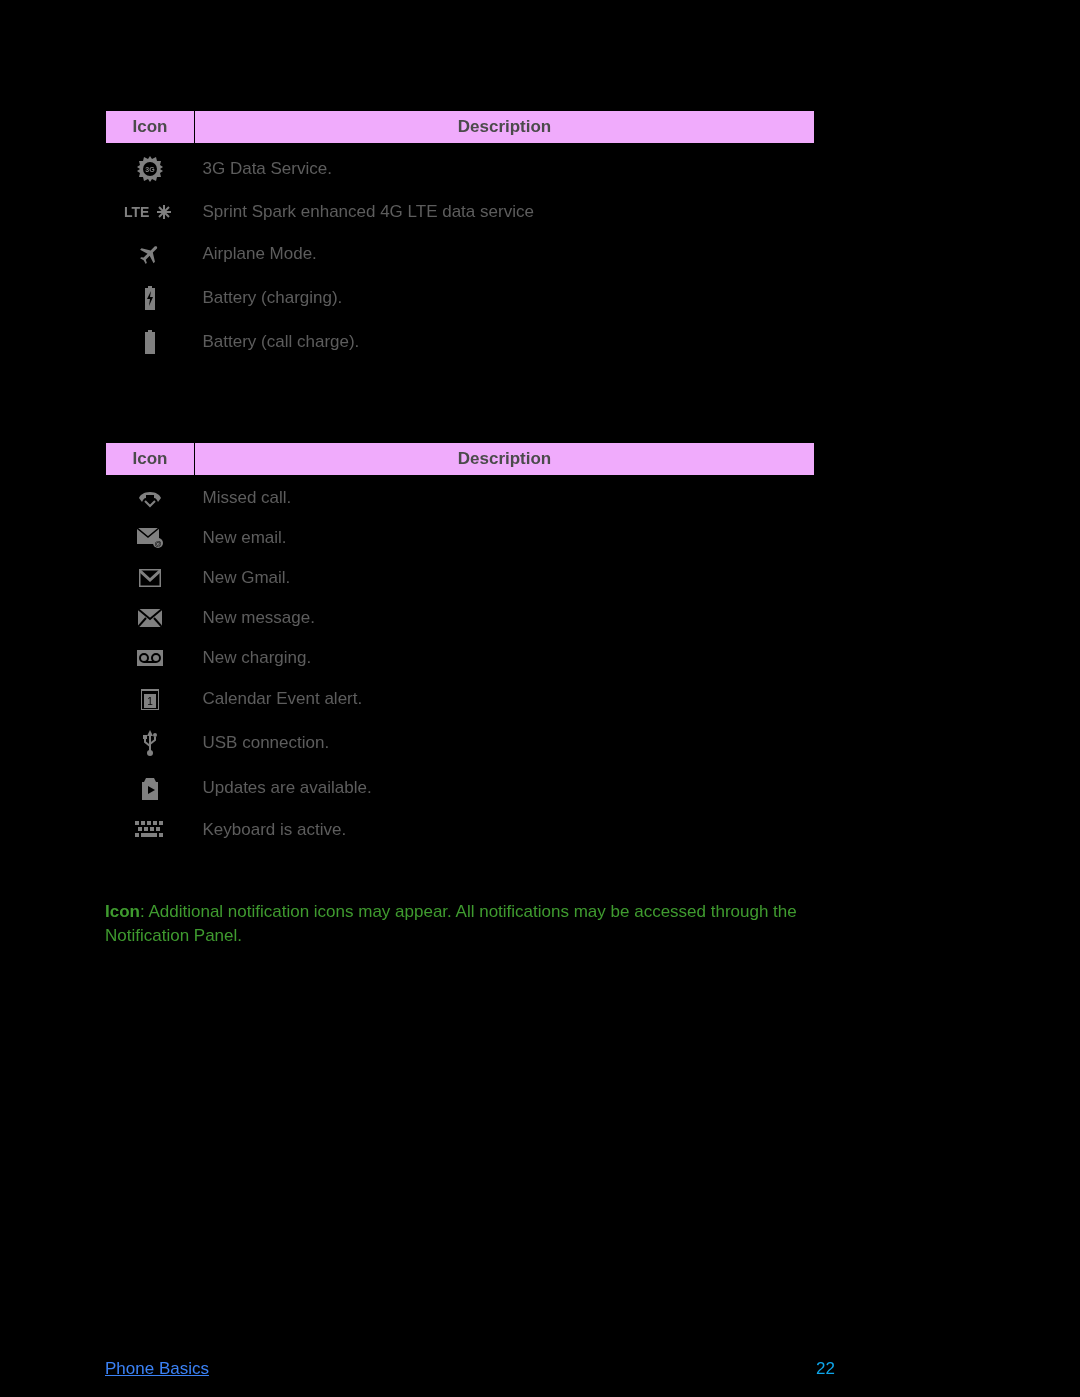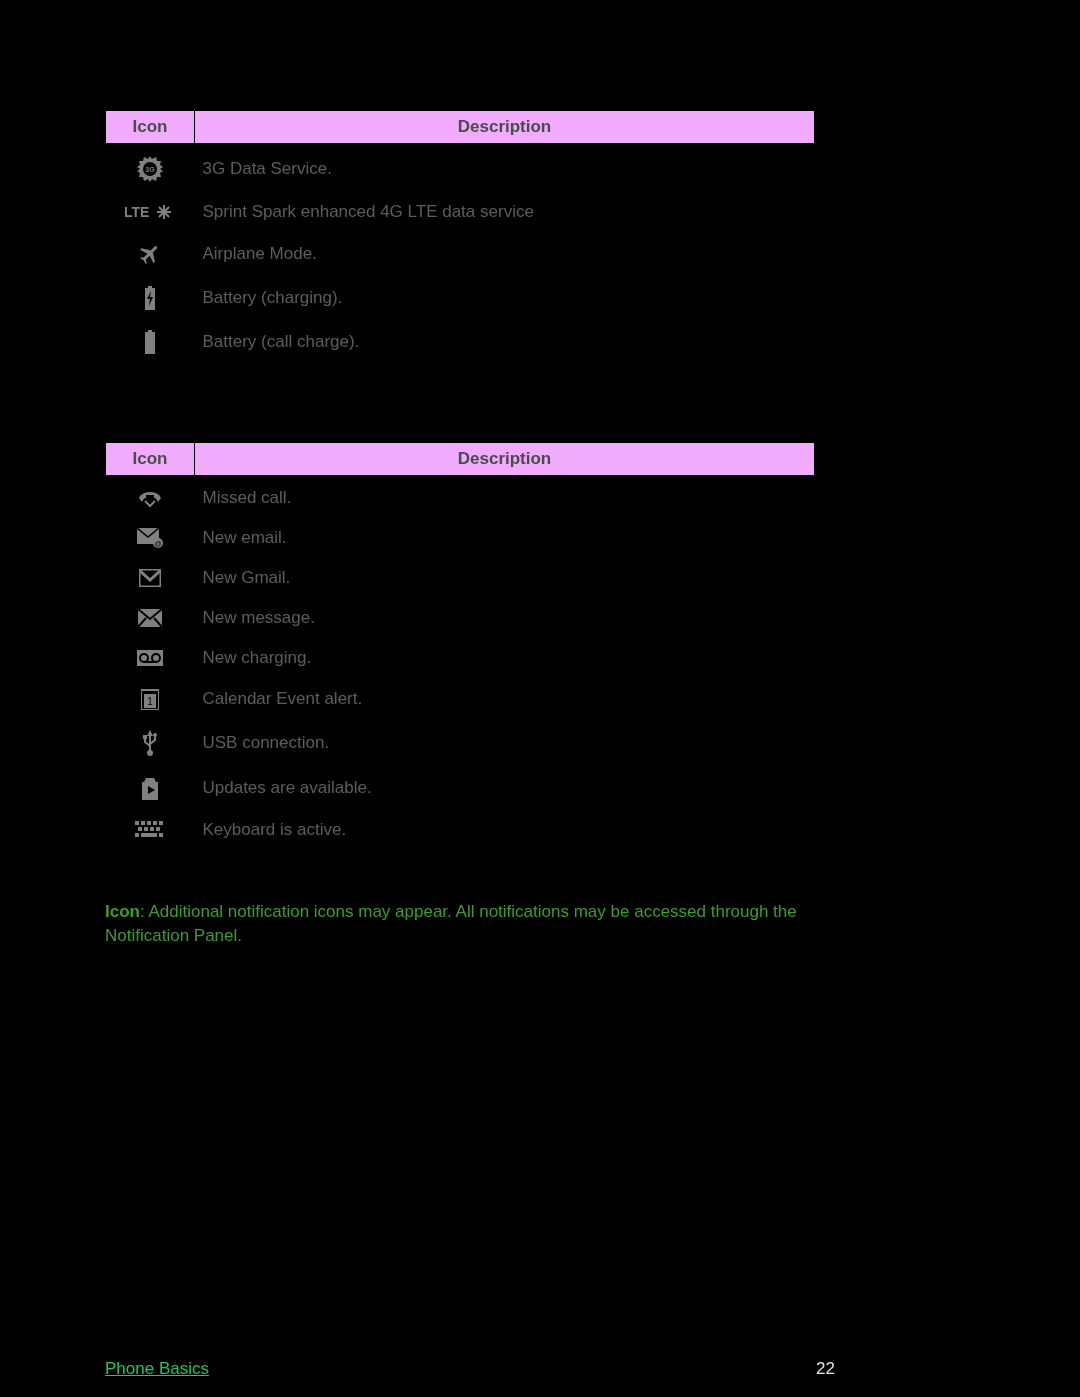--- a/index.html
+++ b/index.html
@@ -57,29 +57,29 @@
     font-size: 17px;
     line-height: 1.4;
     margin-top: 50px;
     max-width: 700px;
   }
   .note b { font-weight: bold; }
   .footer-left {
     position: absolute;
     left: 105px;
     bottom: 18px;
-    color: #22c55e;
+    color: #3b82f6;
     font-size: 17px;
     text-decoration: underline;
   }
   .footer-right {
     position: absolute;
     right: 245px;
     bottom: 18px;
-    color: #e5e5e5;
+    color: #0ea5e9;
     font-size: 17px;
   }
   
   svg { display: block; margin: auto; }
   .g { fill: #808080; }
   .gs { stroke: #808080; fill: none; }
 </style>
 </head>
 <body>
 

